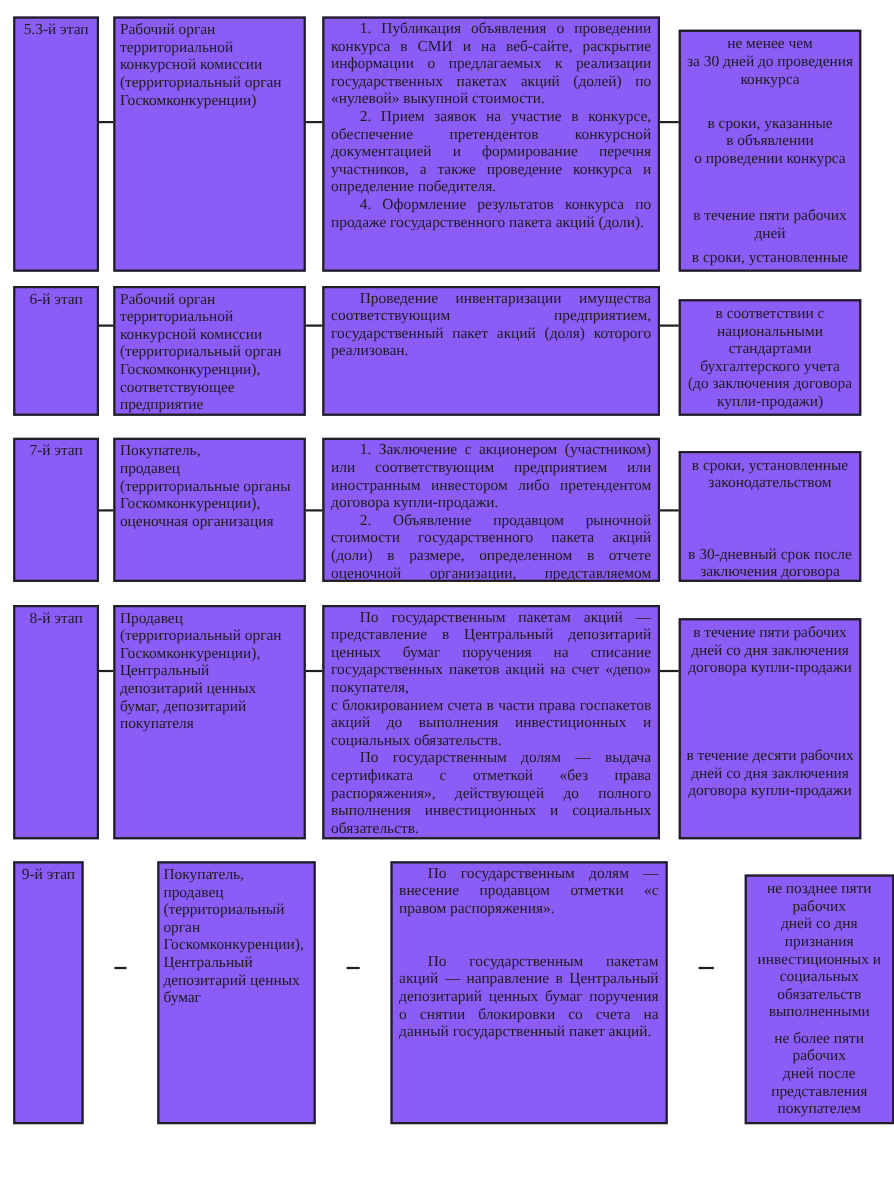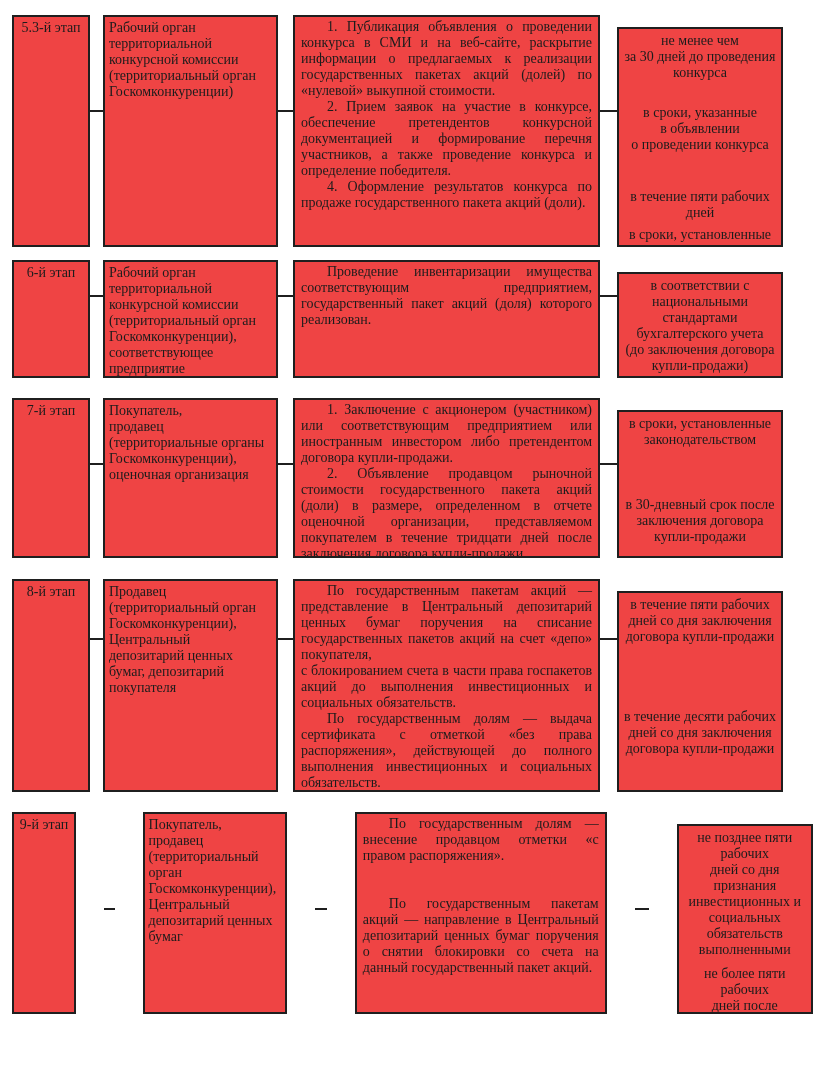--- a/index.html
+++ b/index.html
@@ -18,21 +18,21 @@
     padding-top: 15px;
   }
   .row {
     display: flex;
     align-items: stretch;
     margin-left: 12px;
   }
   .cell {
     border: 2px solid #1f1f1f;
     box-sizing: border-box;
-    background: #ef4444;
+    background: #8b5cf6;
     overflow: hidden;
     font-size: 14px;
     line-height: 16px;
   }
   .stage-cell {
     width: 78px;
     text-align: center;
     padding-top: 3px;
   }
   .participants-cell {
@@ -71,23 +71,23 @@
   .connector {
     position: absolute;
     left: 0;
     right: 0;
     height: 2px;
     background: #1f1f1f;
   }
   
   .row-1 { height: 232px; }
   .row-2 { height: 118px; margin-top: 13px; }
-  .row-3 { height: 160px; margin-top: 20px; }
+  .row-3 { height: 131px; margin-top: 20px; }
   .row-4 { height: 213px; margin-top: 21px; }
-  .row-5 { height: 202px; margin-top: 20px; gap: 28px; }
+  .row-5 { height: 239px; margin-top: 20px; gap: 28px; }
 
   .row-1 .connector { top: 95px; }
   .row-2 .connector { top: 35px; }
   .row-3 .connector { top: 65px; }
   .row-4 .connector { top: 59px; }
   .row-5 .connector { top: 96px; }
 
   
   .row-1 .timing-cell p:nth-child(2) { margin-top: 24px; }
   .row-1 .timing-cell p:nth-child(3) { margin-top: 36px; }

